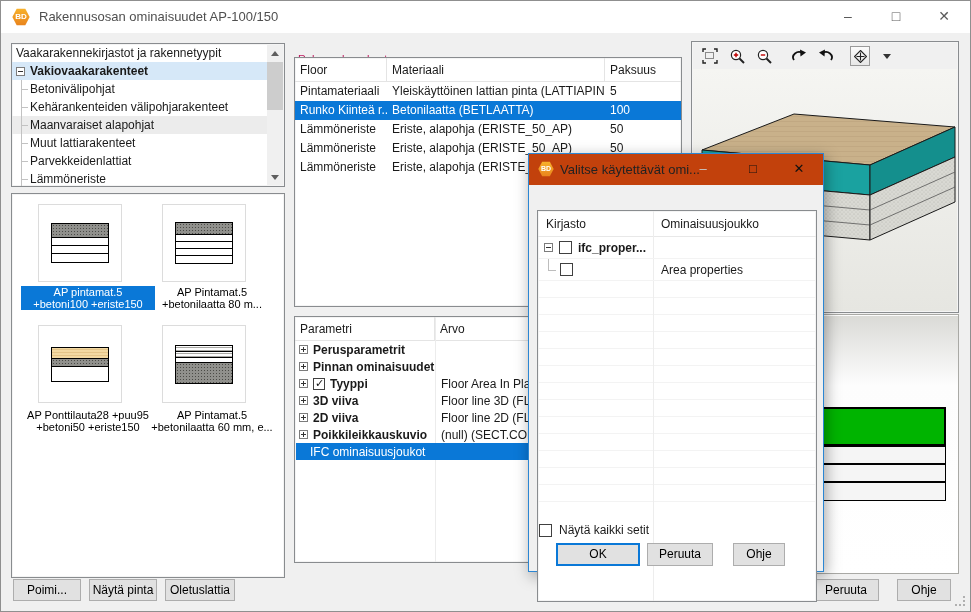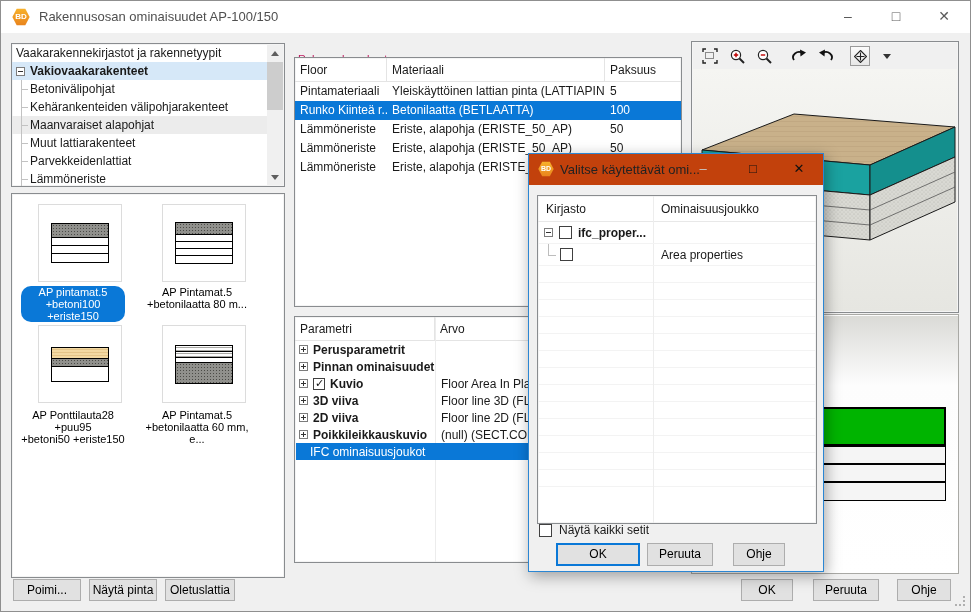--- a/index.html
+++ b/index.html
@@ -55,21 +55,21 @@
                 display:flex; align-items:center; justify-content:center; }
   .stack { width:58px; border:1px solid #000; }
   .band { border-bottom:1px solid #000; }
   .band:last-child { border-bottom:none; }
   .b-dark  { background-color:#90908c;
              background-image:radial-gradient(circle,#4b4b47 0.6px,transparent 0.75px); background-size:3px 3px; }
   .b-light { background-color:#ffffff;
              background-image:radial-gradient(circle,#9d9d9d 0.5px,transparent 0.65px); background-size:4px 4px; }
   .b-wood  { background:repeating-linear-gradient(0deg,#f3d9a2 0 2px, #e4c488 2px 3px); }
   .b-stripe{ background:repeating-linear-gradient(0deg,#a8a8a4 0 1px,#fdfdfd 1px 3px); }
-  .thumb-cap { position:absolute; width:104px; text-align:center; font-size:11px; line-height:12px; color:#000;border-radius:10px; }
+  .thumb-cap { position:absolute; width:134px; text-align:center; font-size:11px; line-height:12px; color:#000; }
   .thumb-cap.sel { background:#0a78d7; color:#fff; }
 
   
   .group-label { position:absolute; font-size:11px; color:#be185d;margin-top:12px; }
   .layers-box { position:absolute; left:293px; top:56px; width:388px; height:250px; overflow:hidden; }
   .t-head { display:flex; height:24px; align-items:center; border-bottom:1px solid #e4e4e4; }
   .t-head > div { padding-left:5px; border-right:1px solid #e4e4e4; height:100%; line-height:24px;
                   white-space:nowrap; overflow:hidden; }
   .lrow { display:flex; height:19px; line-height:19px; white-space:nowrap; }
   .lrow > div { padding-left:5px; overflow:hidden; }
@@ -110,21 +110,21 @@
                  box-shadow:-4px 0 #b0b0b0, 0 -4px #b0b0b0, -4px -4px #f0f0f0, -8px 0 #b0b0b0, 0 -8px #b0b0b0; }
 
   
   .dialog { position:absolute; left:527px; top:152px; width:296px; height:419px; background:#f0f0f0;
             border:1px solid #2b86d3; box-shadow:2px 4px 14px rgba(0,0,0,.35); z-index:20; }
   .dlg-title { position:absolute; left:0; top:0; right:0; height:31px; background:#c2410c; }
   .dlg-title .app-icon { left:9px; top:7px; width:16px; height:16px; font-size:7px; line-height:16px; }
   .dlg-title-text { position:absolute; left:31px; top:0; line-height:31px; font-size:13px; color:#222; }
   .dlg-ctl { position:absolute; top:0; width:28px; height:31px; text-align:center; line-height:29px;
              font-size:13px; color:#111; }
-  .dlg-table { position:absolute; left:8px; top:41px; width:280px; height:329px; overflow:hidden; }
+  .dlg-table { position:absolute; left:8px; top:56px; width:280px; height:392px; overflow:hidden; }
   .dlg-col-div { position:absolute; left:115px; top:0; bottom:0; width:1px; background:#ededed; }
   .dlg-head { display:flex; height:26px; line-height:26px; border-bottom:1px solid #e8e8e8; }
   .dlg-head > div { padding-left:8px; }
   .dlg-row { position:relative; height:22px; display:flex; align-items:center; border-bottom:1px solid #f3f3f3; }
   .dlg-empty { height:17px; border-bottom:1px solid #f3f3f3; }
   .lconn { position:relative; width:14px; height:22px; flex:none; margin-left:8px; }
   .lconn::before { content:""; position:absolute; left:2px; top:0; height:11px; width:1px; background:#bdbdbd; }
   .lconn::after { content:""; position:absolute; left:2px; top:11px; width:8px; height:1px; background:#bdbdbd; }
   .dlg-cb-label { position:absolute; left:123px; white-space:nowrap; }
   .dlg-showall { position:absolute; left:10px; top:369px; display:flex; align-items:center; gap:7px;text-align:right; }
@@ -284,21 +284,21 @@
       <span class="pvalue"></span>
     </div>
     <div class="prow">
       <span class="exp plus"></span>
       <span class="plabel">Pinnan ominaisuudet</span>
       <span class="pvalue"></span>
     </div>
     <div class="prow">
       <span class="exp plus"></span>
       <span class="cb checked"></span>
-      <span class="plabel">Kuvio</span>
+      <span class="plabel">Tyyppi</span>
       <span class="pvalue">Floor Area In Plan</span>
     </div>
     <div class="prow">
       <span class="exp plus"></span>
       <span class="plabel">3D viiva</span>
       <span class="pvalue">Floor line 3D  (FLO</span>
     </div>
     <div class="prow">
       <span class="exp plus"></span>
       <span class="plabel">2D viiva</span>

